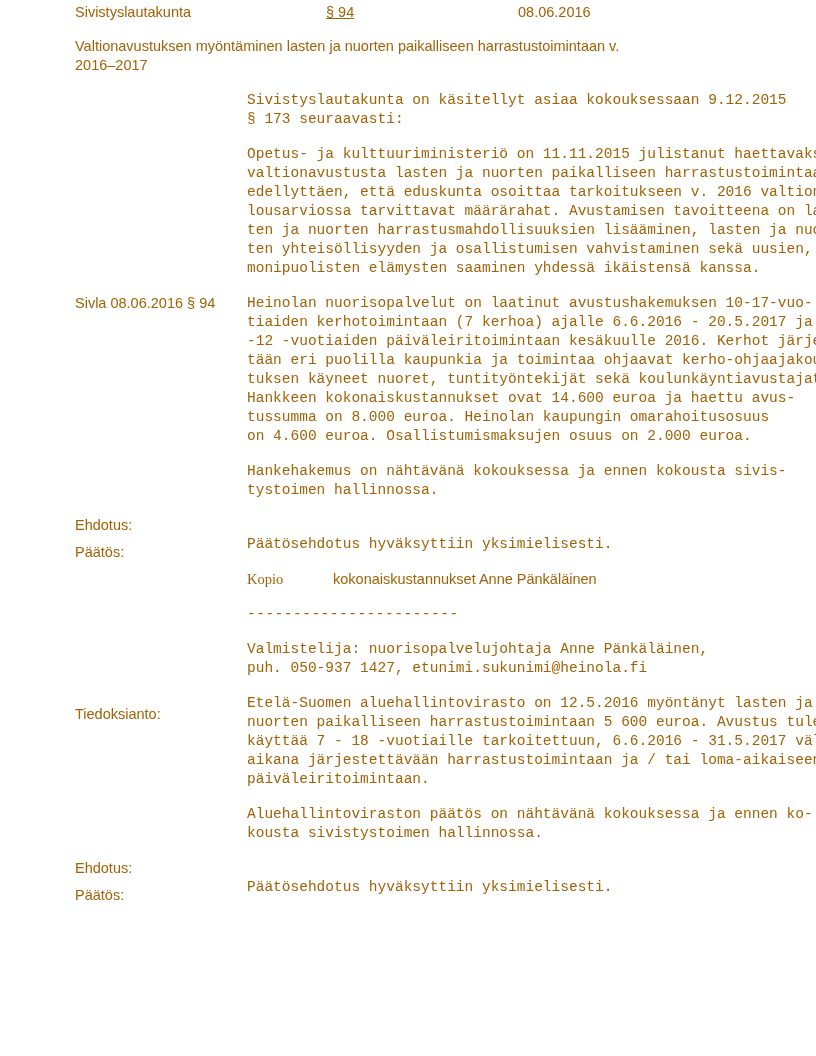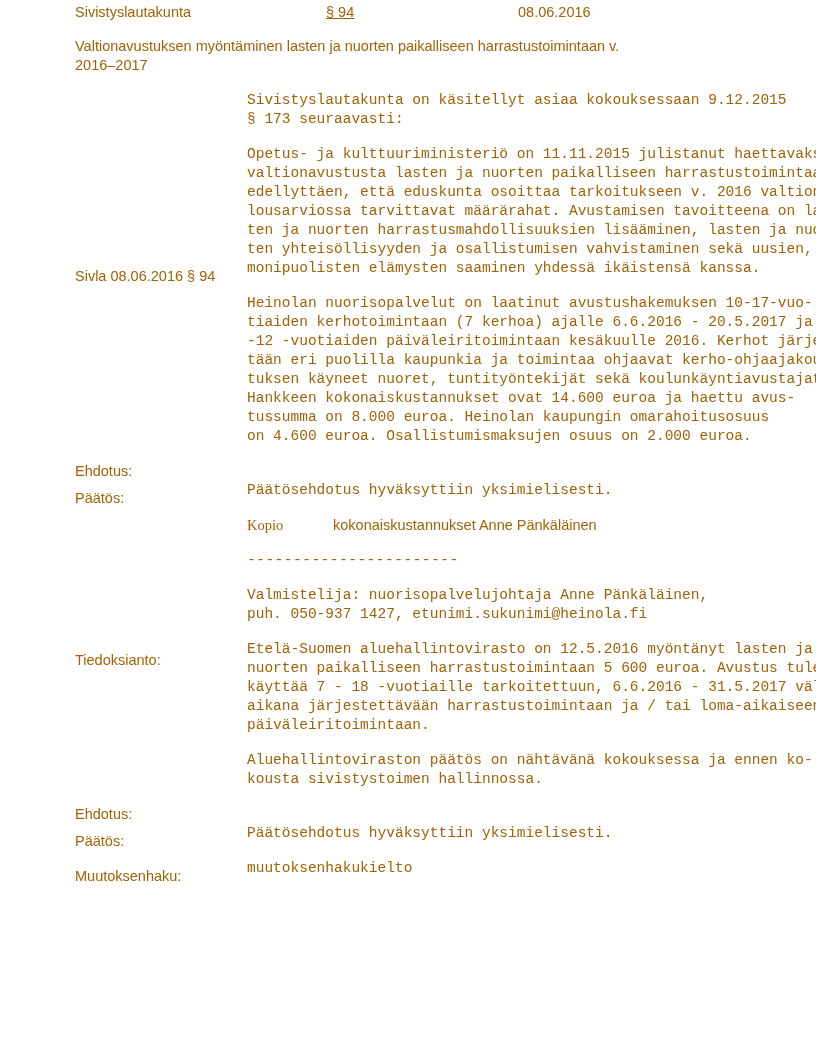--- a/index.html
+++ b/index.html
@@ -93,20 +93,22 @@
 ten yhteisöllisyyden ja osallistumisen vahvistaminen sekä uusien,
 monipuolisten elämysten saaminen yhdessä ikäistensä kanssa.</p>
       <p>Heinolan nuorisopalvelut on laatinut avustushakemuksen 10-17-vuo-
 tiaiden kerhotoimintaan (7 kerhoa) ajalle 6.6.2016 - 20.5.2017 ja 7
 -12 -vuotiaiden päiväleiritoimintaan kesäkuulle 2016. Kerhot järjeste-
 tään eri puolilla kaupunkia ja toimintaa ohjaavat kerho-ohjaajakoulu-
 tuksen käyneet nuoret, tuntityöntekijät sekä koulunkäyntiavustajat.
 Hankkeen kokonaiskustannukset ovat 14.600 euroa ja haettu avus-
 tussumma on 8.000 euroa. Heinolan kaupungin omarahoitusosuus
 on 4.600 euroa. Osallistumismaksujen osuus on 2.000 euroa.</p>
+      <p>Hankehakemus on nähtävänä kokouksessa ja ennen kokousta sivis-
+tystoimen hallinnossa.</p>
     </div>
   </div>
 
   <div class="row">
     <div class="label">Ehdotus:</div>
   </div>
 
   <div class="row">
     <div class="label">Päätös:</div>
     <div class="content">
@@ -138,20 +140,14 @@
     <div class="label">Ehdotus:</div>
   </div>
 
   <div class="row">
     <div class="label">Päätös:</div>
     <div class="content">
       <p>Päätösehdotus hyväksyttiin yksimielisesti.</p>
     </div>
   </div>
 
-  <div class="row">
-    <div class="label">Muutoksenhaku:</div>
-    <div class="content">
-      <p>muutoksenhakukielto</p>
-    </div>
-  </div>
 
 </div>
 
 </body></html>

